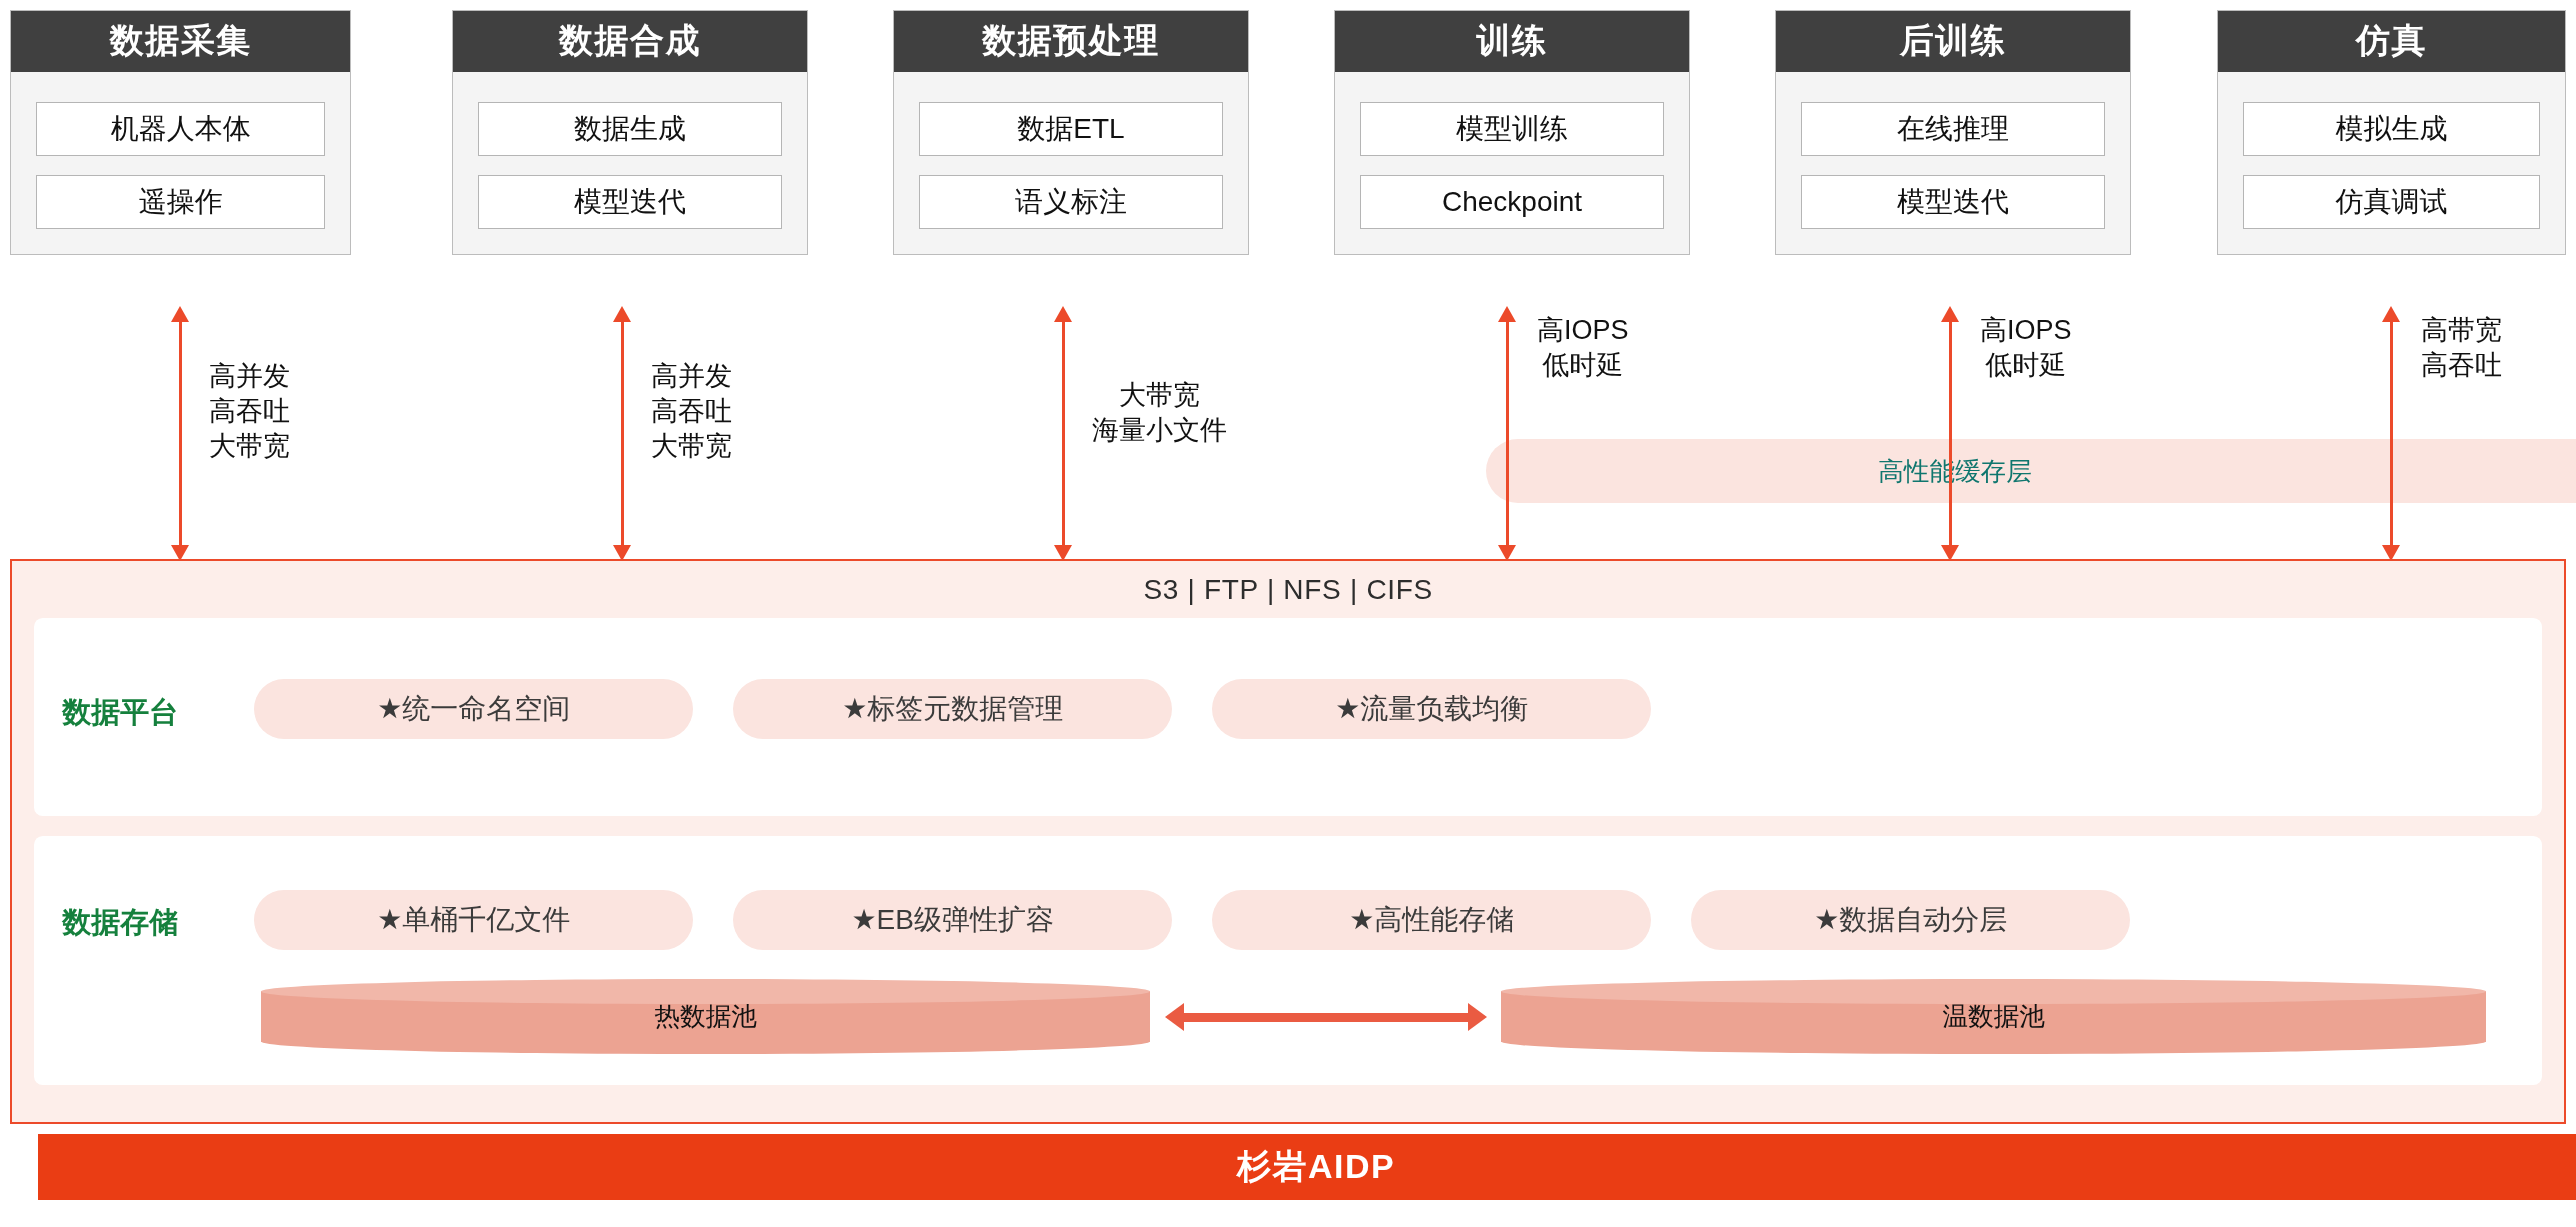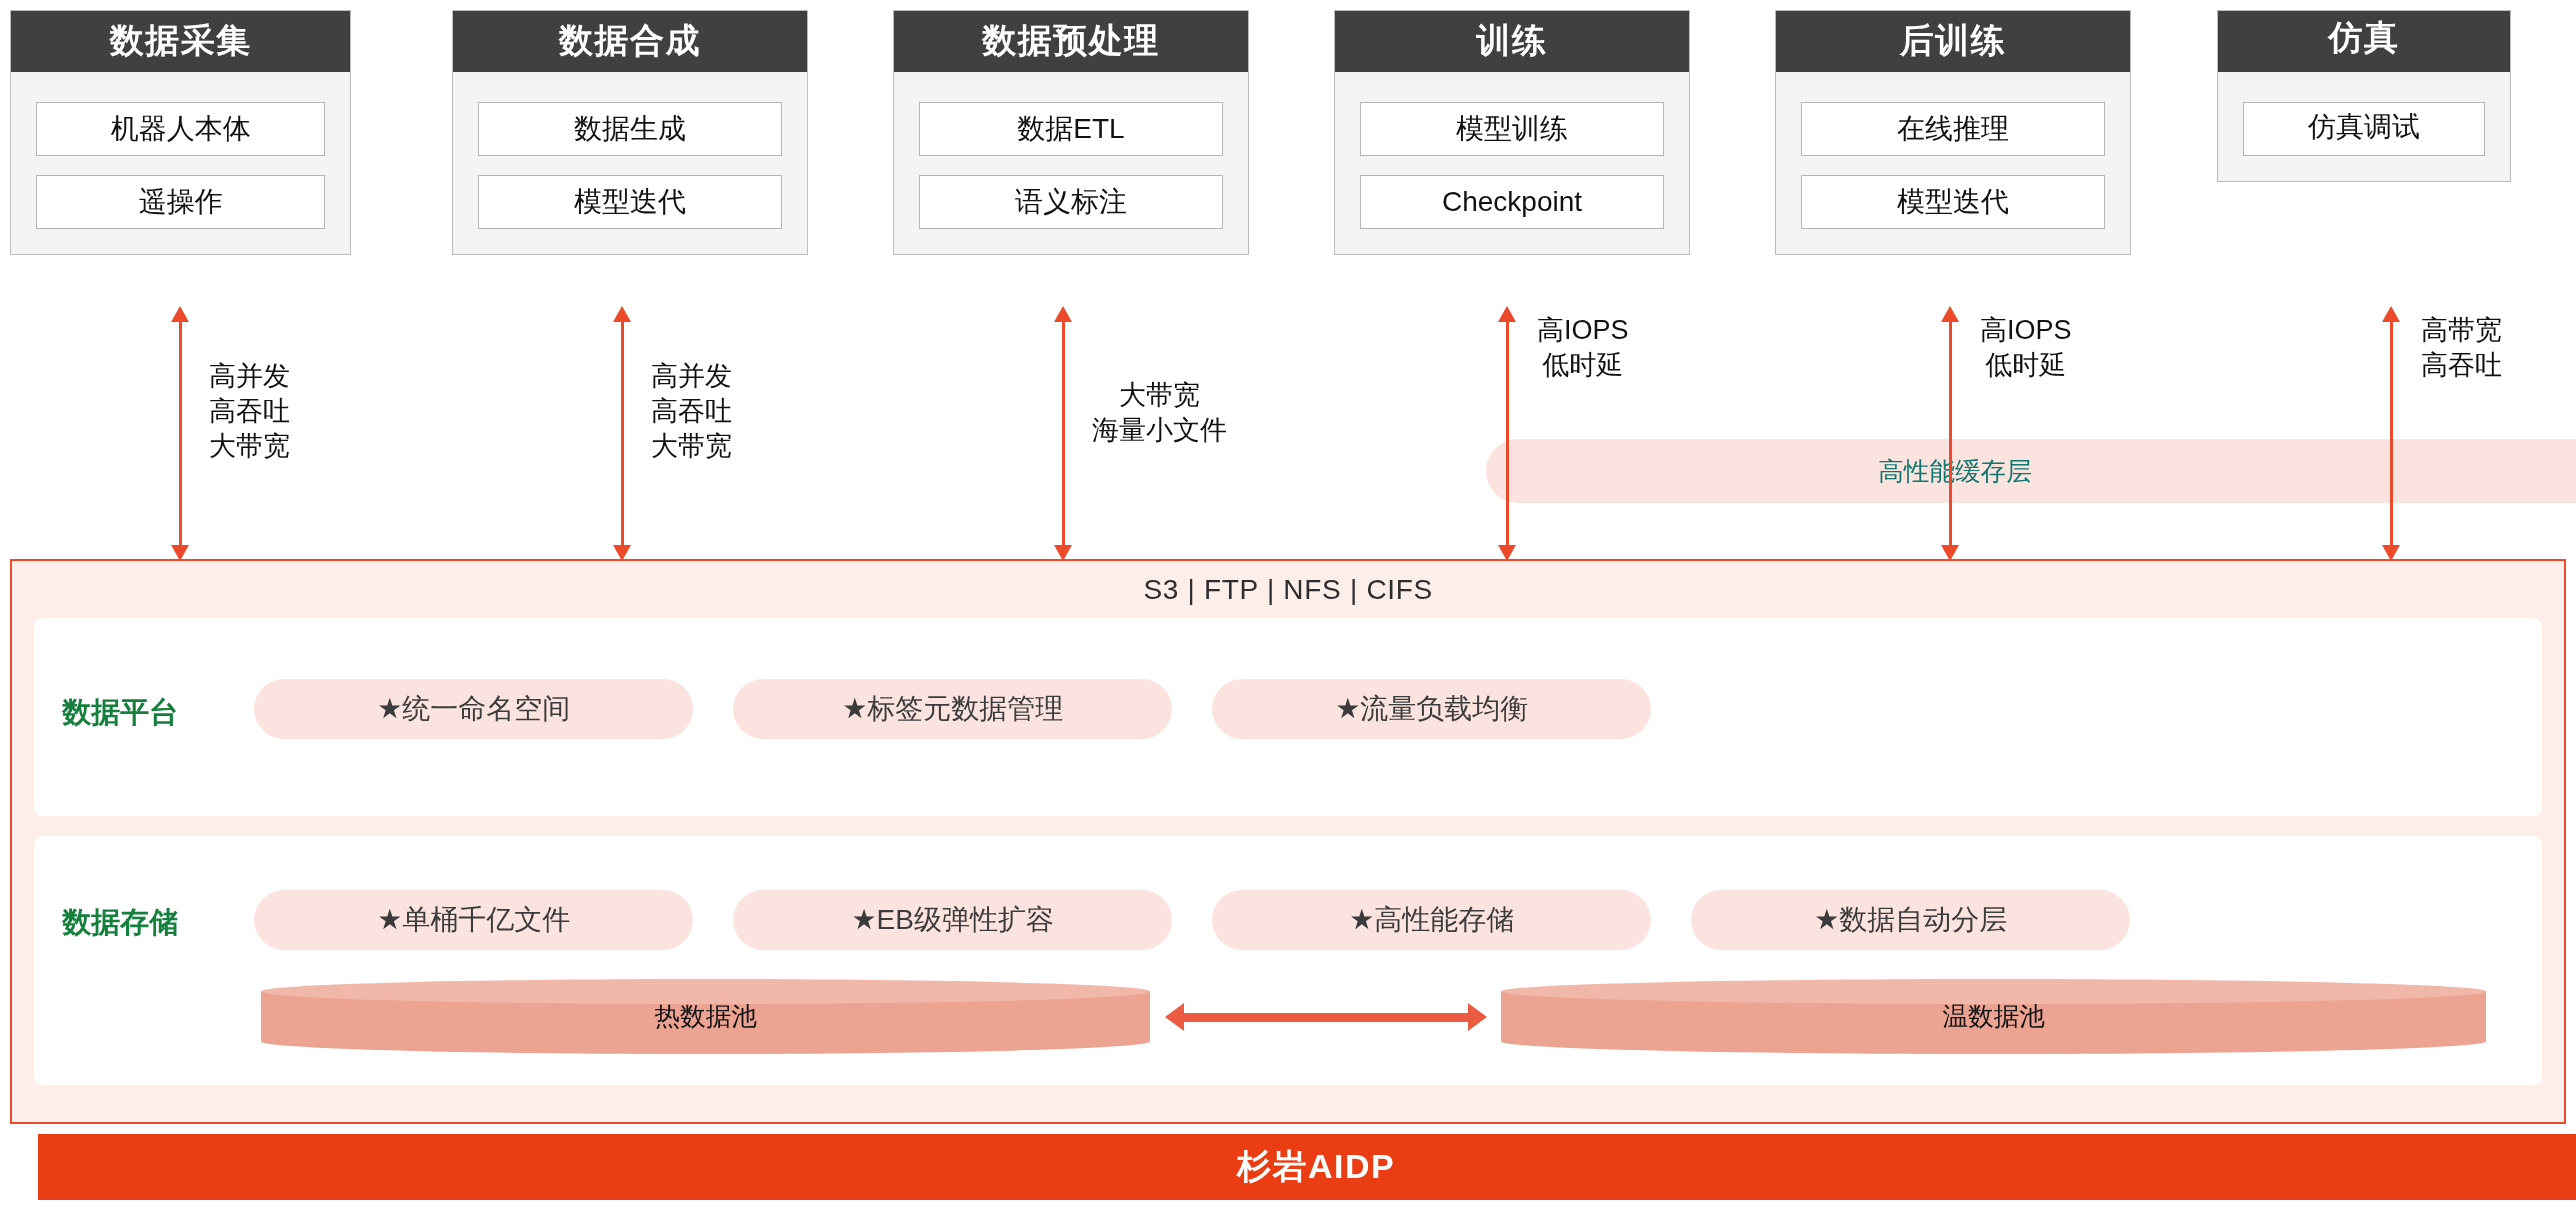--- a/index.html
+++ b/index.html
@@ -253,23 +253,24 @@
   </div>
 
   <div class="stage" style="left:1775px;width:356px;">
     <div class="stage-head">后训练</div>
     <div class="stage-body">
       <div class="stage-item">在线推理</div>
       <div class="stage-item">模型迭代</div>
     </div>
   </div>
 
-  <div class="stage" style="left:2217px;width:294px;font-family:Liberation Mono, monospace;">
+  <div class="stage" style="left:2217px;width:349px;">
     <div class="stage-head">仿真</div>
     <div class="stage-body">
+      <div class="stage-item">模拟生成</div>
       <div class="stage-item">仿真调试</div>
     </div>
   </div>
 
   <div id="cache-band" style="left:1486px;top:439px;width:1142px;height:64px;">
     <span class="lbl">高性能缓存层</span>
   </div>
 
   <div class="varrow" style="left:171px;top:306px;height:255px;">
     <div class="head-up"></div>

